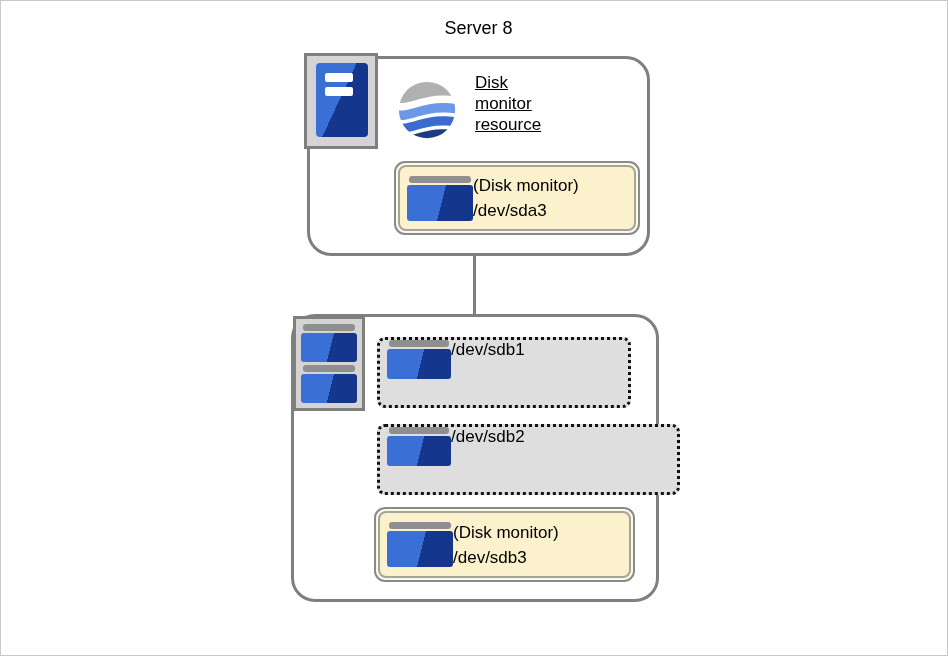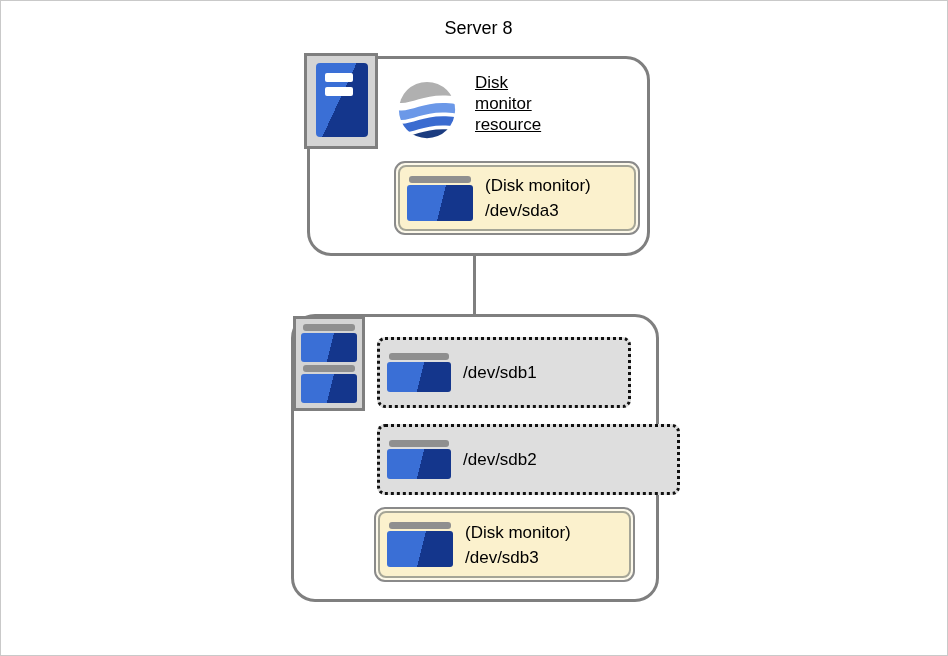--- a/index.html
+++ b/index.html
@@ -46,34 +46,34 @@
     background:linear-gradient(104deg,#3a6fd6 0%,#3a6fd6 52%,#14368c 52%,#14368c 100%);
   }
   .glyph-sm{width:64px;}
   .glyph-sm .rect{height:30px;}
   .glyph-lg{width:66px;}
   .glyph-lg .rect{height:36px;}
 
   
   .partition{
     border:3px dotted #111;border-radius:8px;background:#dedede;
-    display:flex;align-items:center;padding-left:7px;gap:12px;
+    display:flex;align-items:flex-start;padding-left:7px;
   }
   .part-sdb1{left:376px;top:336px;width:254px;height:71px;}
   .part-sdb2{left:376px;top:423px;width:303px;height:71px;}
   .part-label{font-size:17px;}
 
   
   .monitor-box{
     border:2px solid #8a8a8a;border-radius:11px;background:#fdf9ea;padding:2px;
   }
   .monitor-inner{
     box-sizing:border-box;width:100%;height:100%;
     border:2px solid #a5a596;border-radius:8px;background:#fbf1cd;
-    display:flex;align-items:center;padding-left:7px;gap:12px;
+    display:flex;align-items:center;padding-left:7px;gap:0;
   }
   .mon-sda3{left:393px;top:160px;width:246px;height:74px;}
   .mon-sdb3{left:373px;top:506px;width:261px;height:75px;}
   .mon-text{font-size:17px;line-height:25px;}
 
   
   .resource-label{left:474px;top:71px;width:92px;font-size:17px;line-height:21px;text-decoration:underline;}
   .globe{left:396px;top:79px;}
 
   .server-title{left:306px;top:17px;width:343px;}

